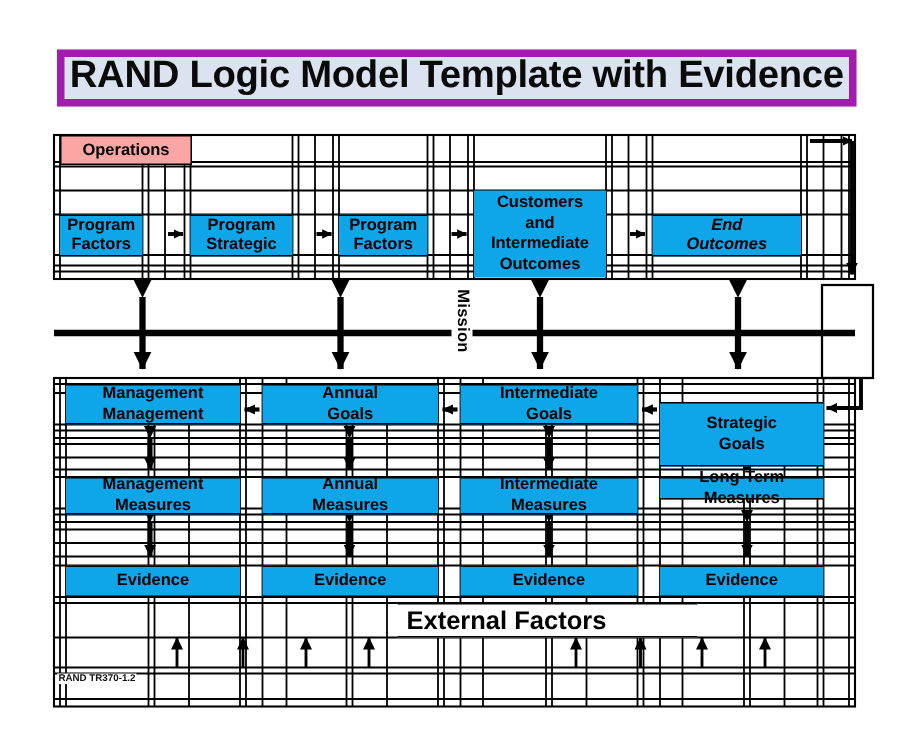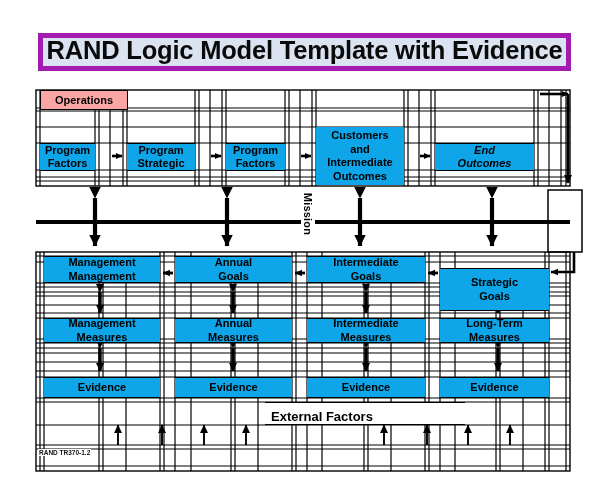--- a/index.html
+++ b/index.html
@@ -76,21 +76,21 @@
   }
 
   .extbox{
     position:absolute;
     background:#ffffff;
     box-sizing:border-box;
     border-top:1.3px solid #000;
     border-bottom:1.3px solid #000;
     display:flex;align-items:flex-end;
     padding-left:6px;
-    font-size:13px;font-weight:bold;color:#000;
+    font-size:17px;font-weight:bold;color:#000;
     z-index:7;
   }
 
   .randtag{
     position:absolute;
     z-index:9;
     font-size:6.5px;
     font-weight:bold;
     color:#111;
     background:#ffffff;
@@ -349,21 +349,21 @@
   <div class="lbl" style="left:175px; top:318px; width:117px; height:25px;">
     <span>Annual</span>
     <span>Measures</span>
   </div>
 
   <div class="lbl" style="left:307px; top:318px; width:118px; height:25px;">
     <span>Intermediate</span>
     <span>Measures</span>
   </div>
 
-  <div class="lbl" style="left:440px; top:318px; width:109px; height:25px;">
+  <div class="lbl" style="left:440px; top:318px; width:109px; height:15px;">
     <span>Long-Term</span>
     <span>Measures</span>
   </div>
 
   <div class="lbl" style="left:44px; top:377px; width:116px; height:21px;">
     <span>Evidence</span>
   </div>
 
   <div class="lbl" style="left:175px; top:377px; width:117px; height:21px;">
     <span>Evidence</span>

